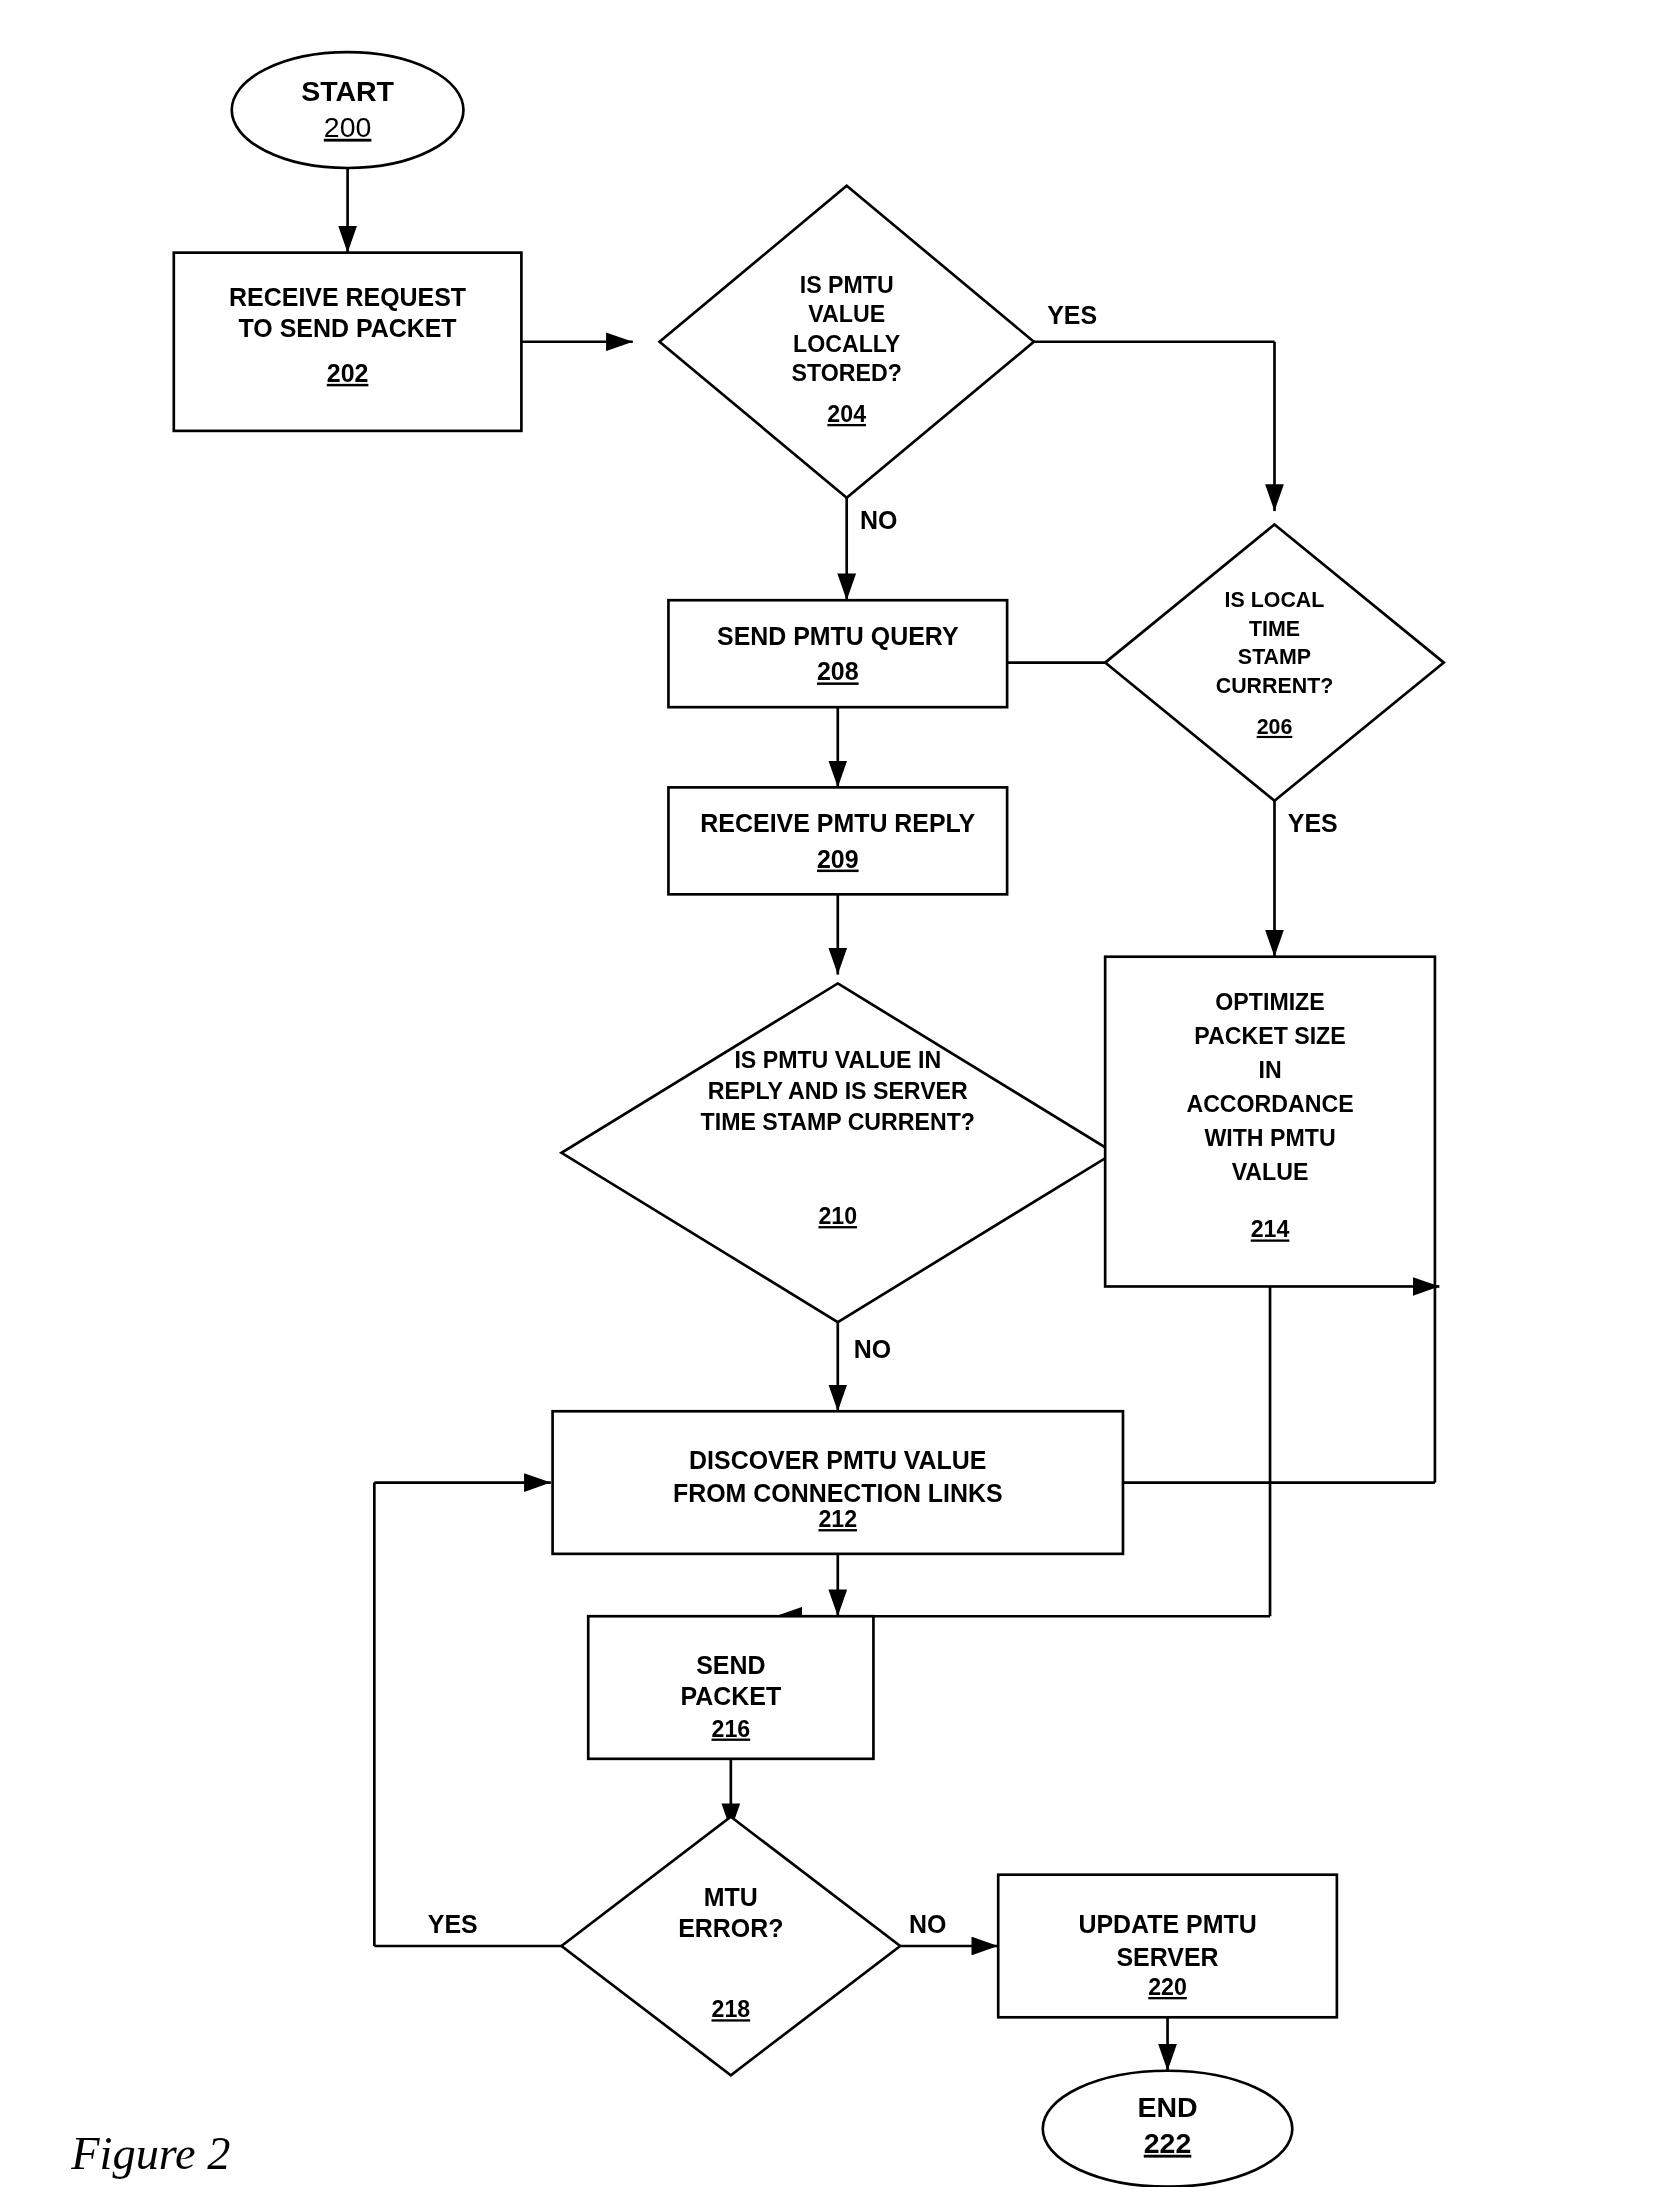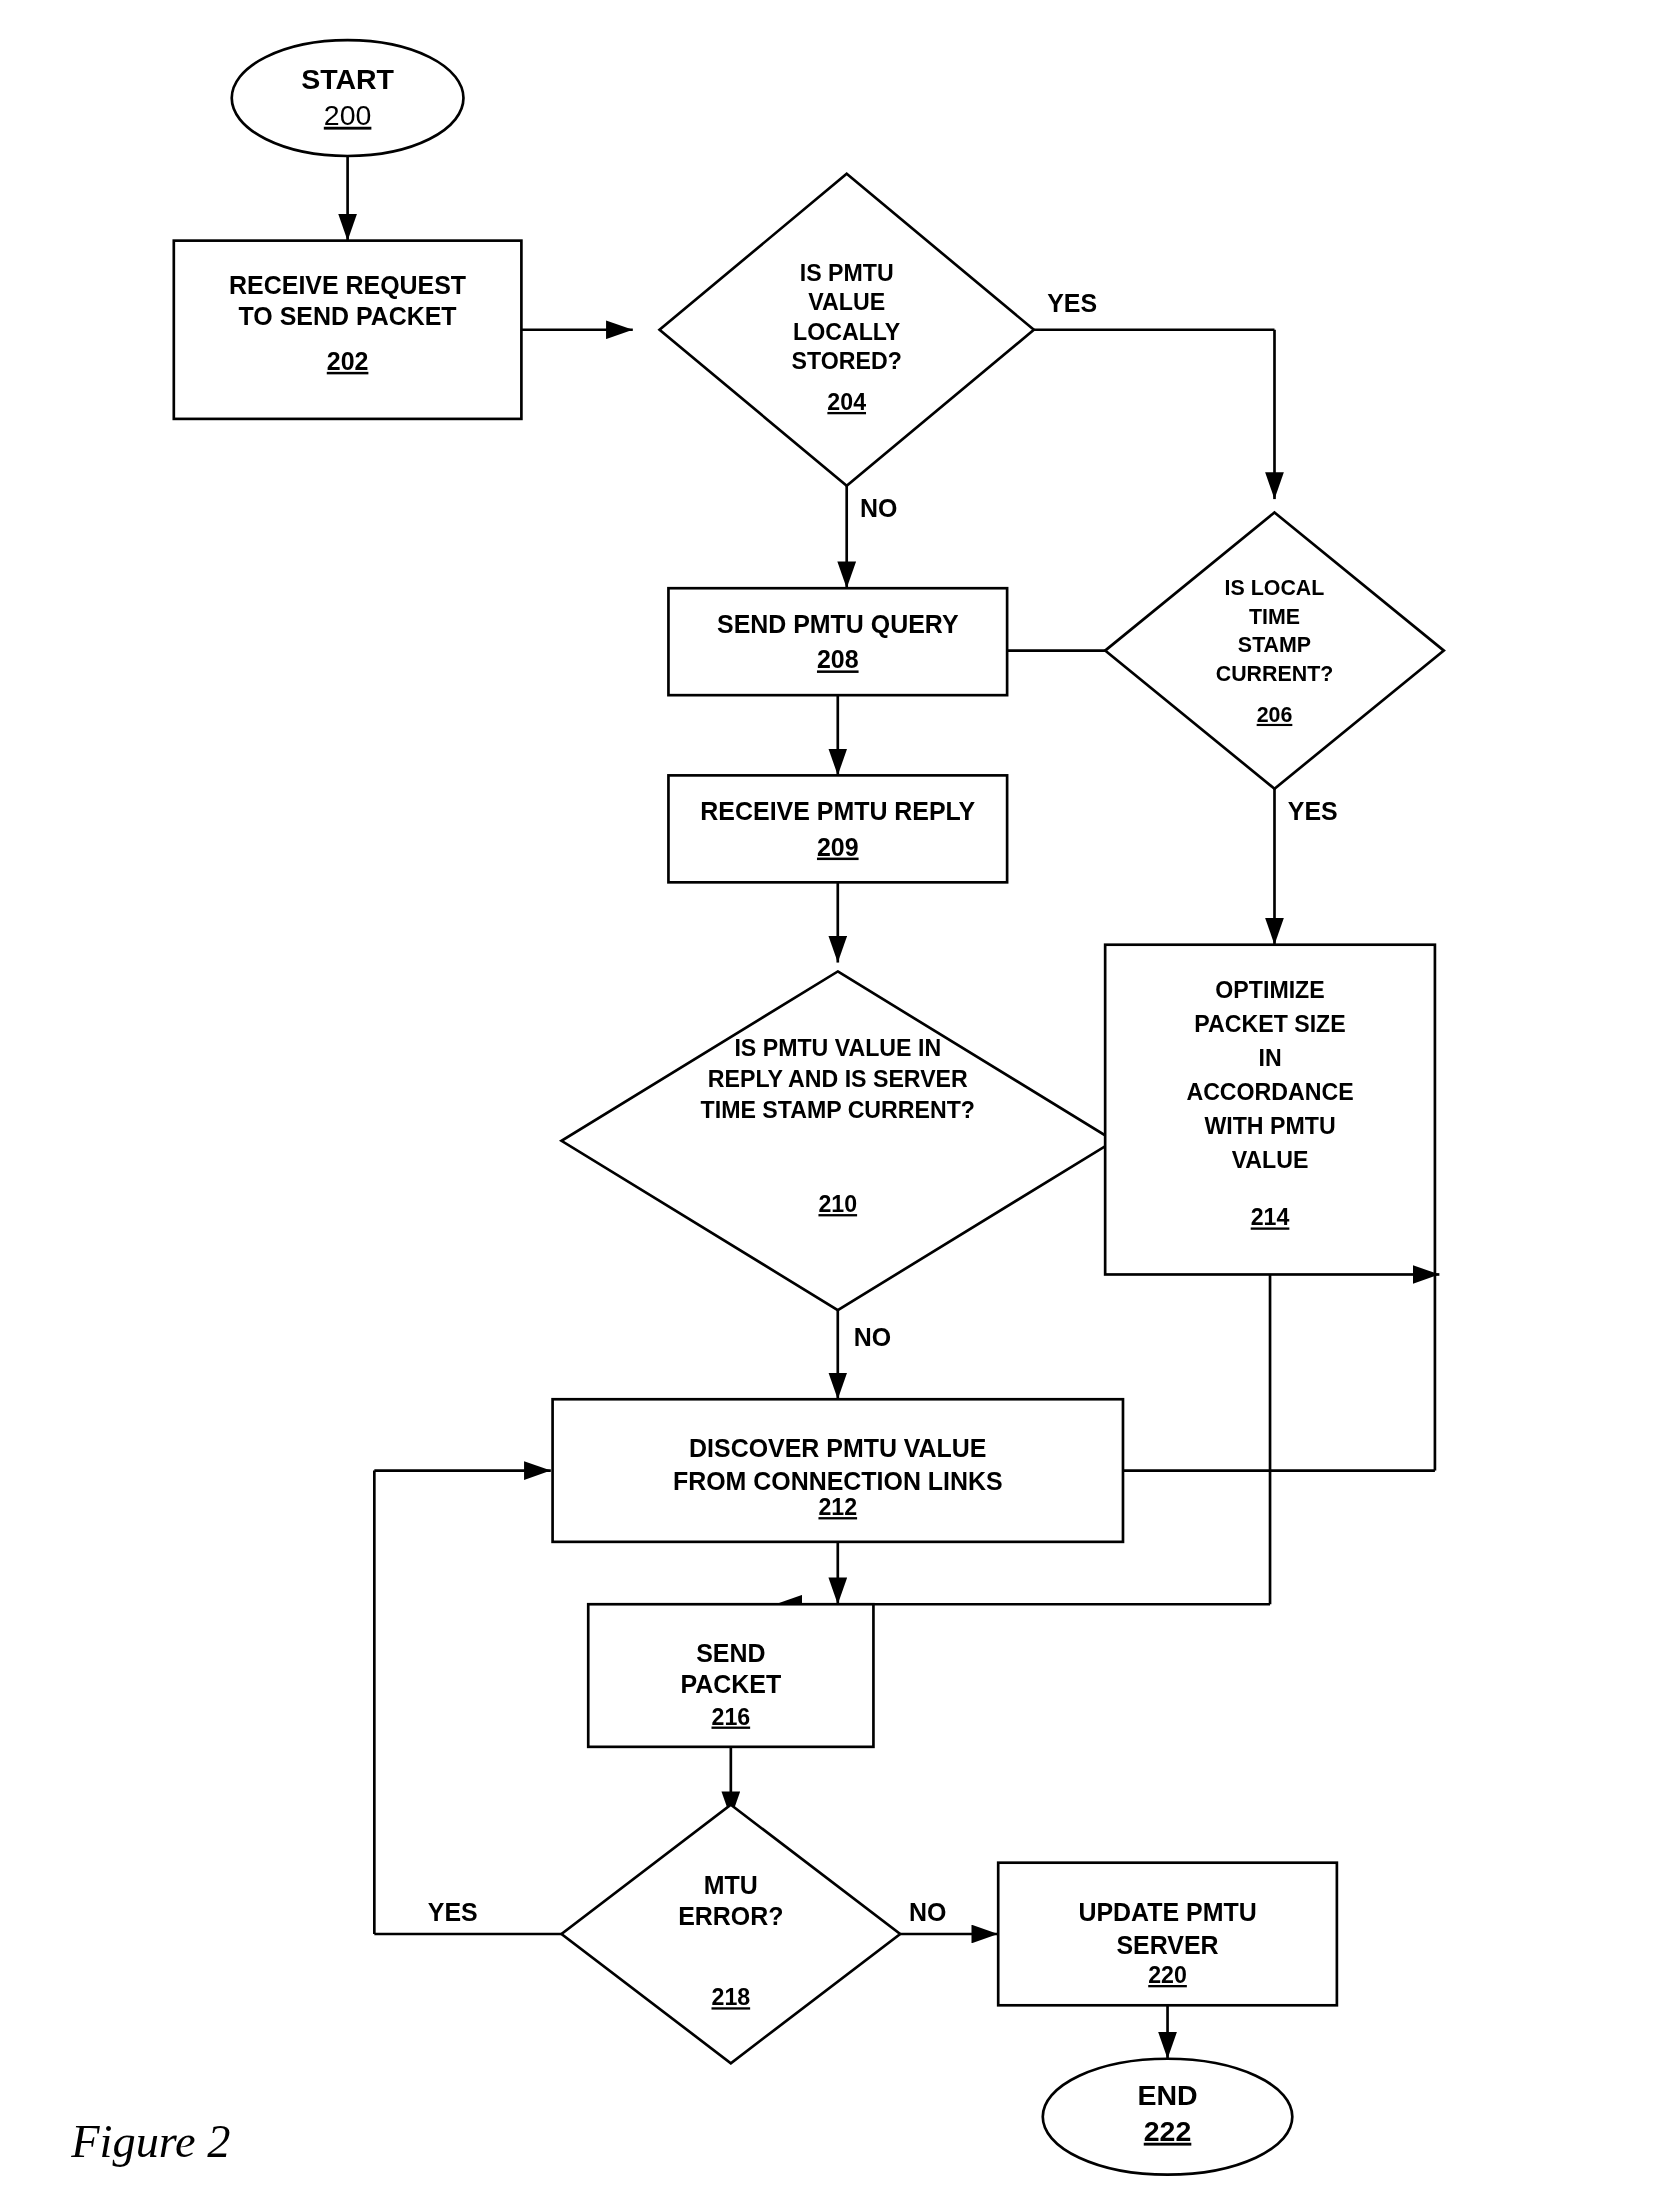--- a/index.html
+++ b/index.html
@@ -7,21 +7,21 @@
       background: #fff;
       font-family: Arial, sans-serif;
       width: 1672px;
       height: 2188px;
       position: relative;
       overflow: hidden;
     }
 
     .diagram-container {
       position: absolute;
-      top: 0; left: 0;
+      top: 12px; left: 0;
       width: 1672px;
       height: 2116px;
     }
 
     svg {
       width: 1672px;
       height: 2188px;
     }
   </style>
 </head>

